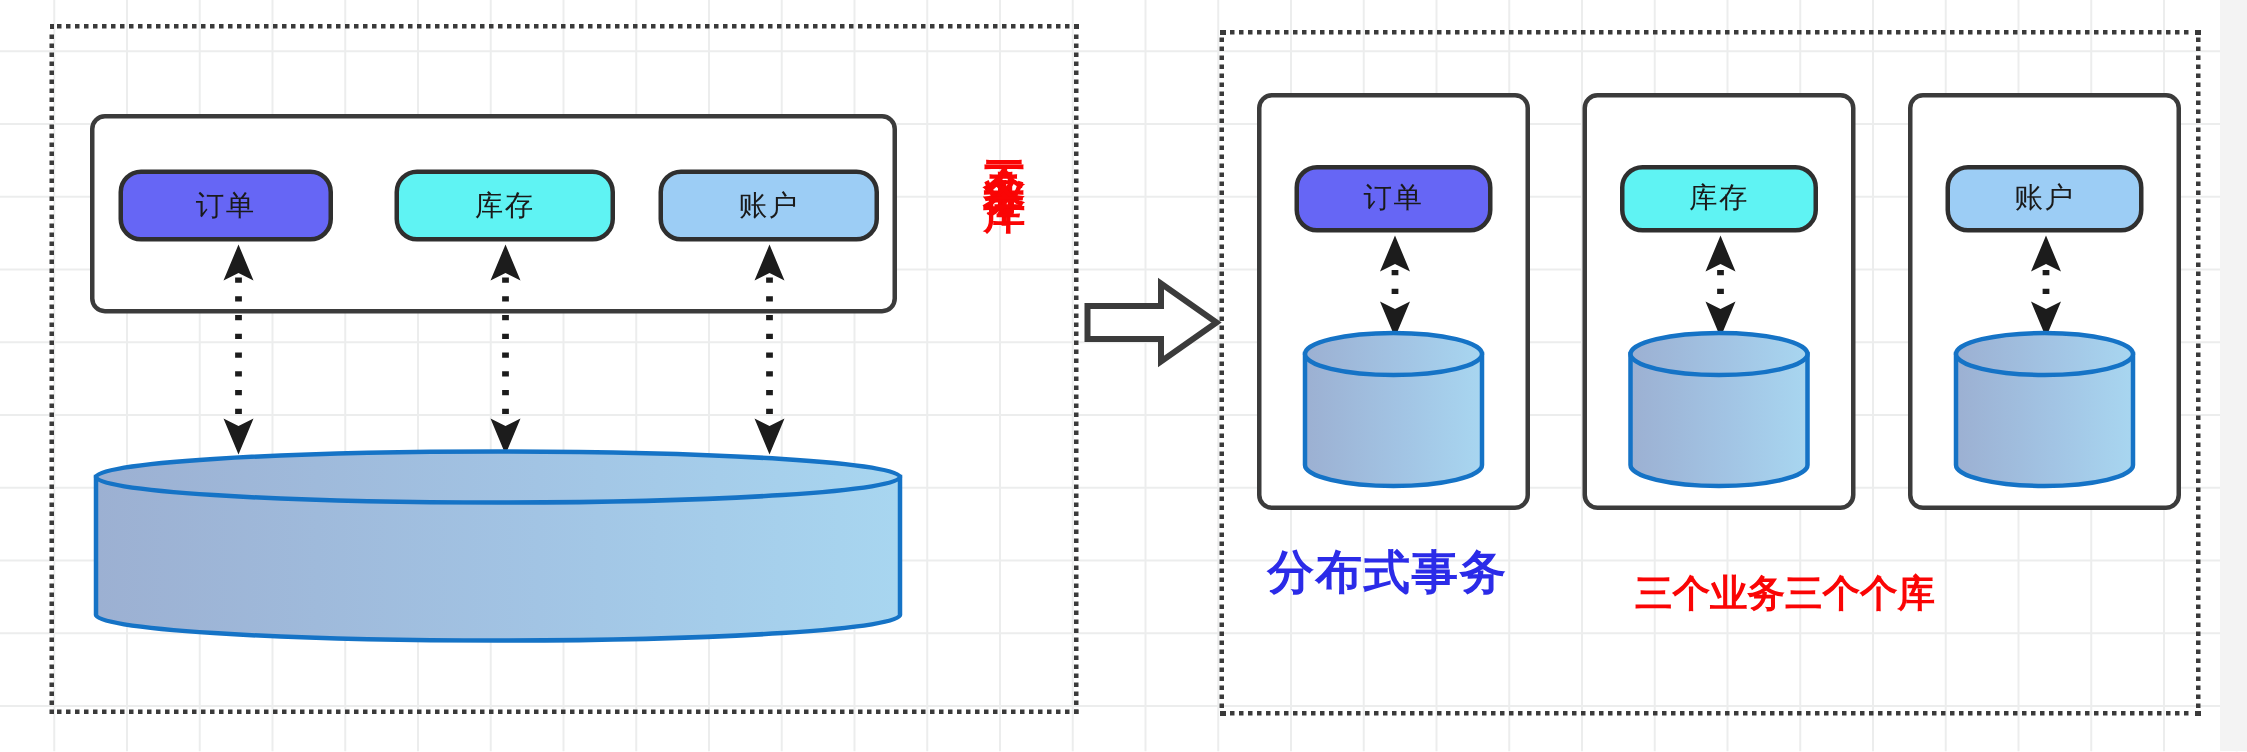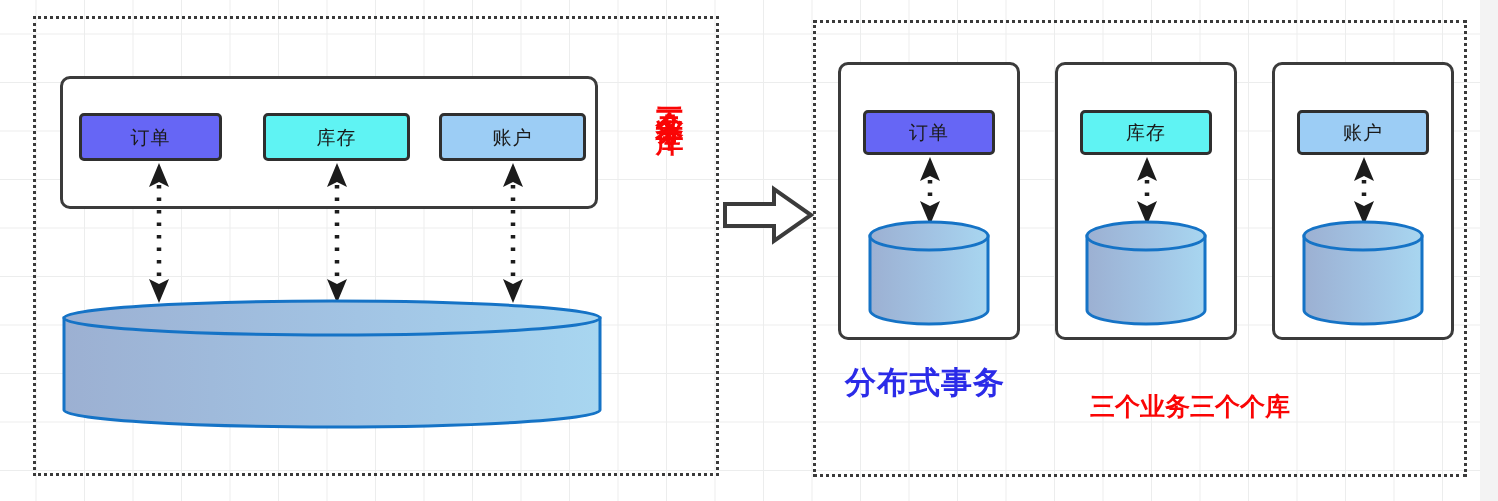--- a/index.html
+++ b/index.html
@@ -56,21 +56,21 @@
 
   #right-card-0 { left: 838px;  top: 62px; width: 182px; height: 278px; }
   #right-card-1 { left: 1055px; top: 62px; width: 182px; height: 278px; }
   #right-card-2 { left: 1272px; top: 62px; width: 182px; height: 278px; }
 
   
   .chip {
     position: absolute;
     box-sizing: border-box;
     border: 3px solid #2f2f2f;
-    border-radius: 5px;
+    border-radius: 15px;
     display: flex;
     align-items: center;
     justify-content: center;
     font-size: 19px;
     color: #1a1a1a;
     letter-spacing: 1px;
     line-height: 1;
     font-family: "DejaVu Sans", "Liberation Sans", sans-serif;
   }
   
@@ -138,21 +138,21 @@
     font-size: 31px;
     letter-spacing: 1px;
     line-height: 1;
     white-space: nowrap;
     font-family: "DejaVu Sans", "Liberation Sans", sans-serif;
   }
 
   #label-three-db {
     position: absolute;
     left: 1090px;
-    top: 394px;
+    top: 383px;
     color: #fa0505;
     font-weight: bold;
     font-size: 25px;
     letter-spacing: 0px;
     line-height: 1;
     white-space: nowrap;
     font-family: "DejaVu Sans", "Liberation Sans", sans-serif;
   }
 </style>
 </head>

